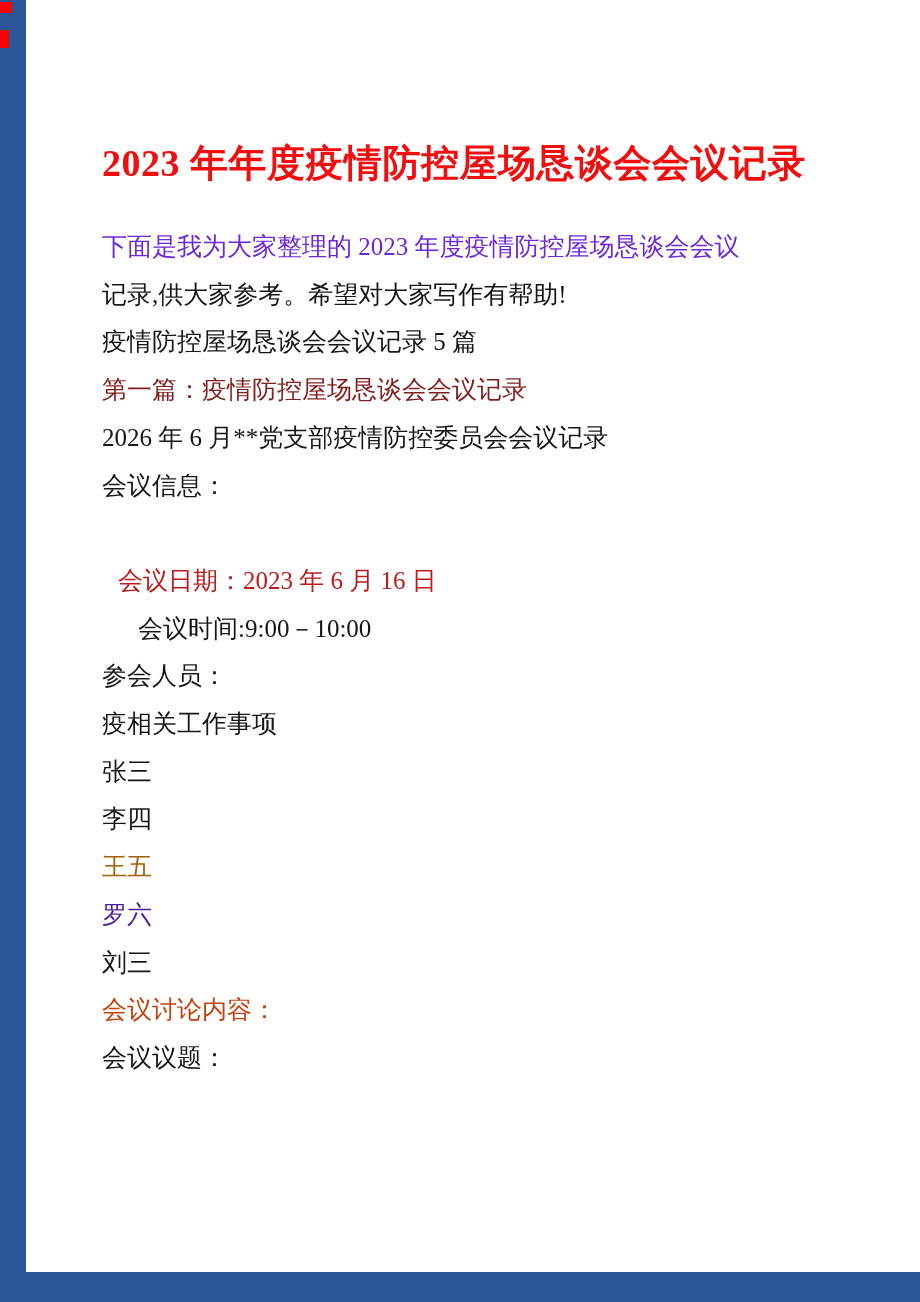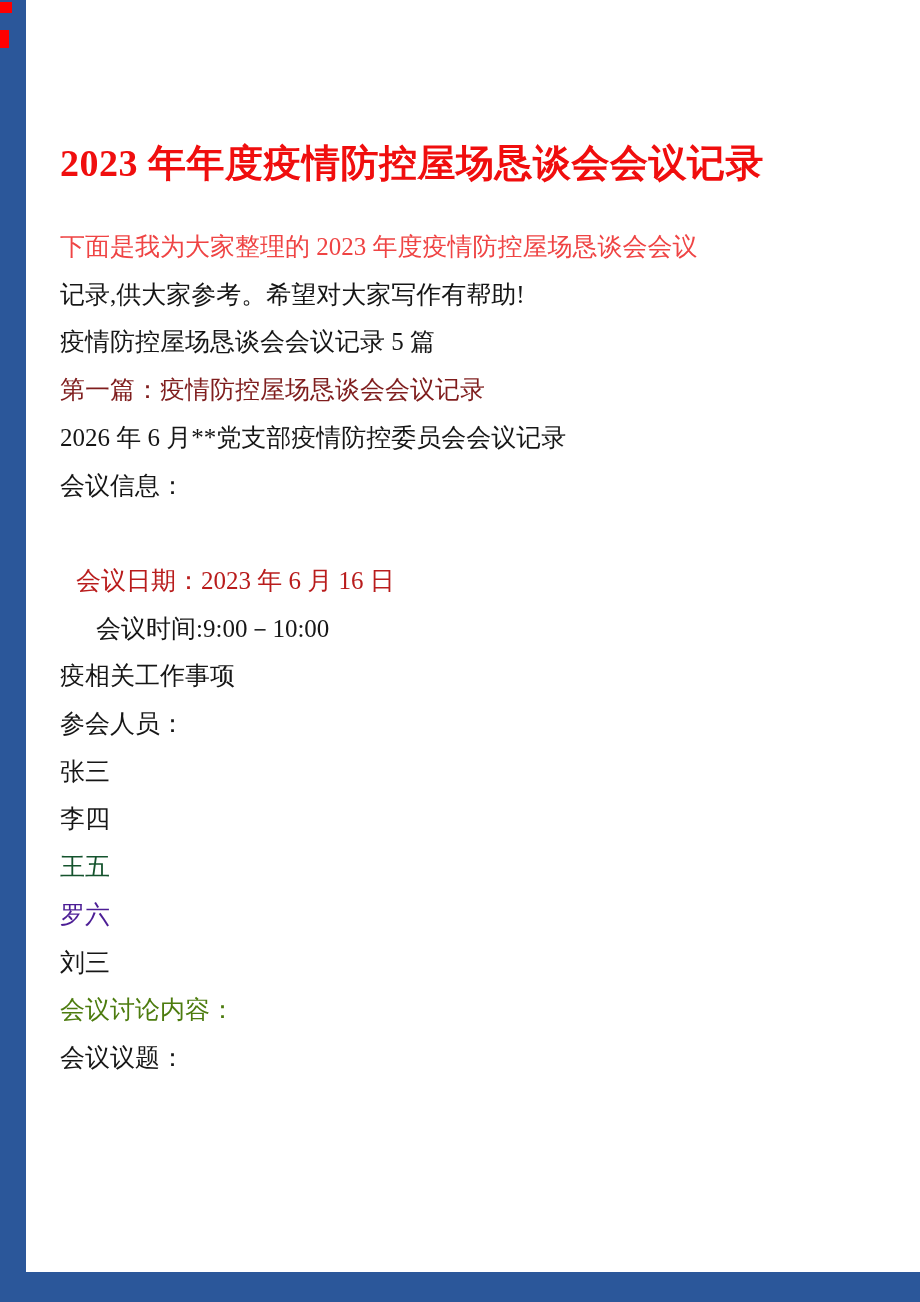--- a/index.html
+++ b/index.html
@@ -43,21 +43,21 @@
     background: #ff0000;
     z-index: 3;
   }
   
   .page {
     position: absolute;
     left: 0; top: 0;
     width: 920px; height: 1302px;
     background: #ffffff;
     box-sizing: border-box;
-    padding: 140px 120px 0 60px;
+    padding: 140px 120px 0 102px;
     z-index: 0;
   }
   .doc-title {
     margin: 0 0 37px 0;
     font-size: 38px;
     line-height: 46px;
     font-weight: bold;
     color: #f00e0e;
     letter-spacing: 0.5px;
     white-space: nowrap;
@@ -70,37 +70,37 @@
     white-space: nowrap;
     min-height: 47.7px;
   }
 </style>
 </head>
 <body>
 
 <div class="page">
   <h1 class="doc-title" style="color: rgb(240, 14, 14);">2023 年年度疫情防控屋场恳谈会会议记录</h1>
   <div id="doc-body">
-      <div class="doc-line" style="color: #ef4444;">下面是我为大家整理的 2023 年度疫情防控屋场恳谈会会议</div>
+      <div class="doc-line" style="color: #6d28d9;">下面是我为大家整理的 2023 年度疫情防控屋场恳谈会会议</div>
       <div class="doc-line" style="color: rgb(22, 22, 22);">记录,供大家参考。希望对大家写作有帮助!</div>
       <div class="doc-line" style="color: rgb(22, 22, 22);">疫情防控屋场恳谈会会议记录 5 篇</div>
       <div class="doc-line" style="color: #7f1d1d;">第一篇：疫情防控屋场恳谈会会议记录</div>
       <div class="doc-line" style="color: rgb(22, 22, 22);">2026 年 6 月**党支部疫情防控委员会会议记录</div>
       <div class="doc-line" style="color: rgb(22, 22, 22);">会议信息：</div>
       <div class="doc-line" style="color: rgb(22, 22, 22);">&nbsp;</div>
       <div class="doc-line" style="color: #b91c1c; margin-left: 16px;">会议日期：2023 年 6 月 16 日</div>
       <div class="doc-line" style="color: rgb(22, 22, 22); margin-left: 36px;">会议时间:9:00－10:00</div>
+      <div class="doc-line" style="color: rgb(22, 22, 22);">参会人员：</div>
       <div class="doc-line" style="color: rgb(22, 22, 22);">疫相关工作事项</div>
-      <div class="doc-line" style="color: rgb(22, 22, 22);">参会人员：</div>
       <div class="doc-line" style="color: rgb(22, 22, 22);">张三</div>
       <div class="doc-line" style="color: rgb(22, 22, 22);">李四</div>
-      <div class="doc-line" style="color: #14532d;">王五</div>
+      <div class="doc-line" style="color: #a16207;">王五</div>
       <div class="doc-line" style="color: #4c1d95;">罗六</div>
       <div class="doc-line" style="color: rgb(22, 22, 22);">刘三</div>
-      <div class="doc-line" style="color: #4d7c0f;">会议讨论内容：</div>
+      <div class="doc-line" style="color: #c2410c;">会议讨论内容：</div>
       <div class="doc-line" style="color: rgb(22, 22, 22);">会议议题：</div>
     </div>
 </div>
 
 <div class="edge-left" style="background: rgb(43, 87, 154);"></div>
 <div class="edge-bottom" style="background: rgb(43, 87, 154);"></div>
 <div class="corner-mark-1" style="background: rgb(255, 0, 0);"></div>
 <div class="corner-mark-2" style="background: rgb(255, 0, 0);"></div>
 
 </body></html>

